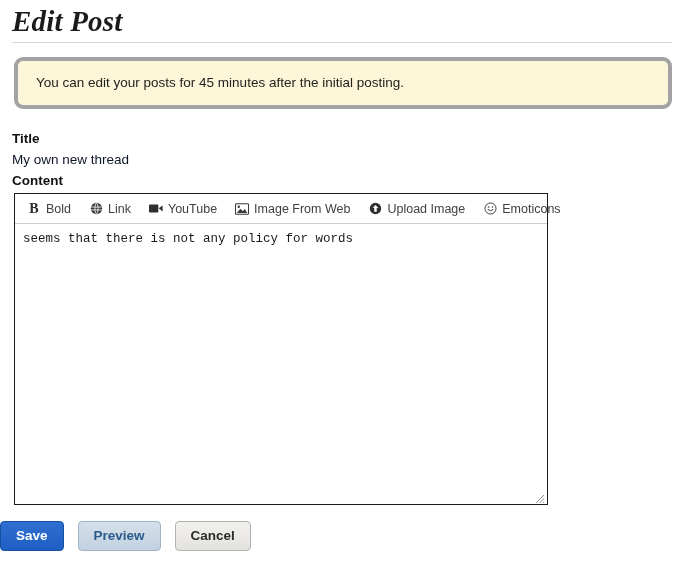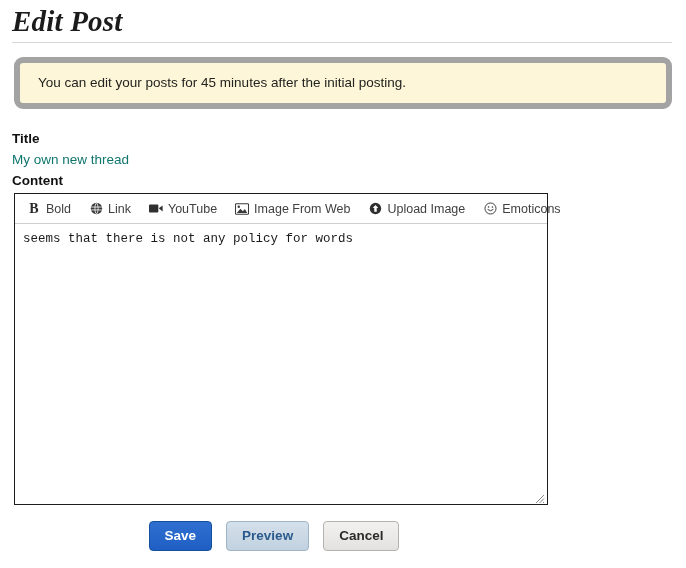--- a/index.html
+++ b/index.html
@@ -37,21 +37,21 @@
 
   
   .notice {
     position: absolute;
     left: 14px;
     top: 57px;
     width: 658px;
     height: 52px;
     box-sizing: border-box;
     background: #fdf6d9;
-    border: 6px solid #a3a3a3;
+    border: 4px solid #a3a3a3;
     border-radius: 9px;
     display: flex;
     align-items: center;
   }
   .notice-text {
     font-size: 13.5px;
     color: #23231f;
     padding-left: 18px;
     line-height: 18px;
   }
@@ -65,21 +65,21 @@
     color: #111111;
     line-height: 16px;
   }
   .label-title   { top: 131px; }
   .label-content { top: 173px; }
   .title-value {
     position: absolute;
     left: 12px;
     top: 151px;
     font-size: 13.5px;
-    color: #0f766e;
+    color: #0f172a;
     line-height: 17px;
   }
 
   
   .editor {
     position: absolute;
     left: 14px;
     top: 193px;
     width: 534px;
     height: 312px;
@@ -155,21 +155,21 @@
     pointer-events: auto;
   }
 
   
   .button-row {
     position: absolute;
     left: 0;
     top: 521px;
     width: 548px;
     display: flex;
-    justify-content: center;
+    justify-content: flex-start;
     align-items: flex-start;
     gap: 14px;
   }
   .btn {
     font-family: "Liberation Sans", sans-serif;
     font-size: 13.5px;
     font-weight: bold;
     line-height: 15px;
     padding: 6px 15px 7px 15px;
     border-radius: 4px;

